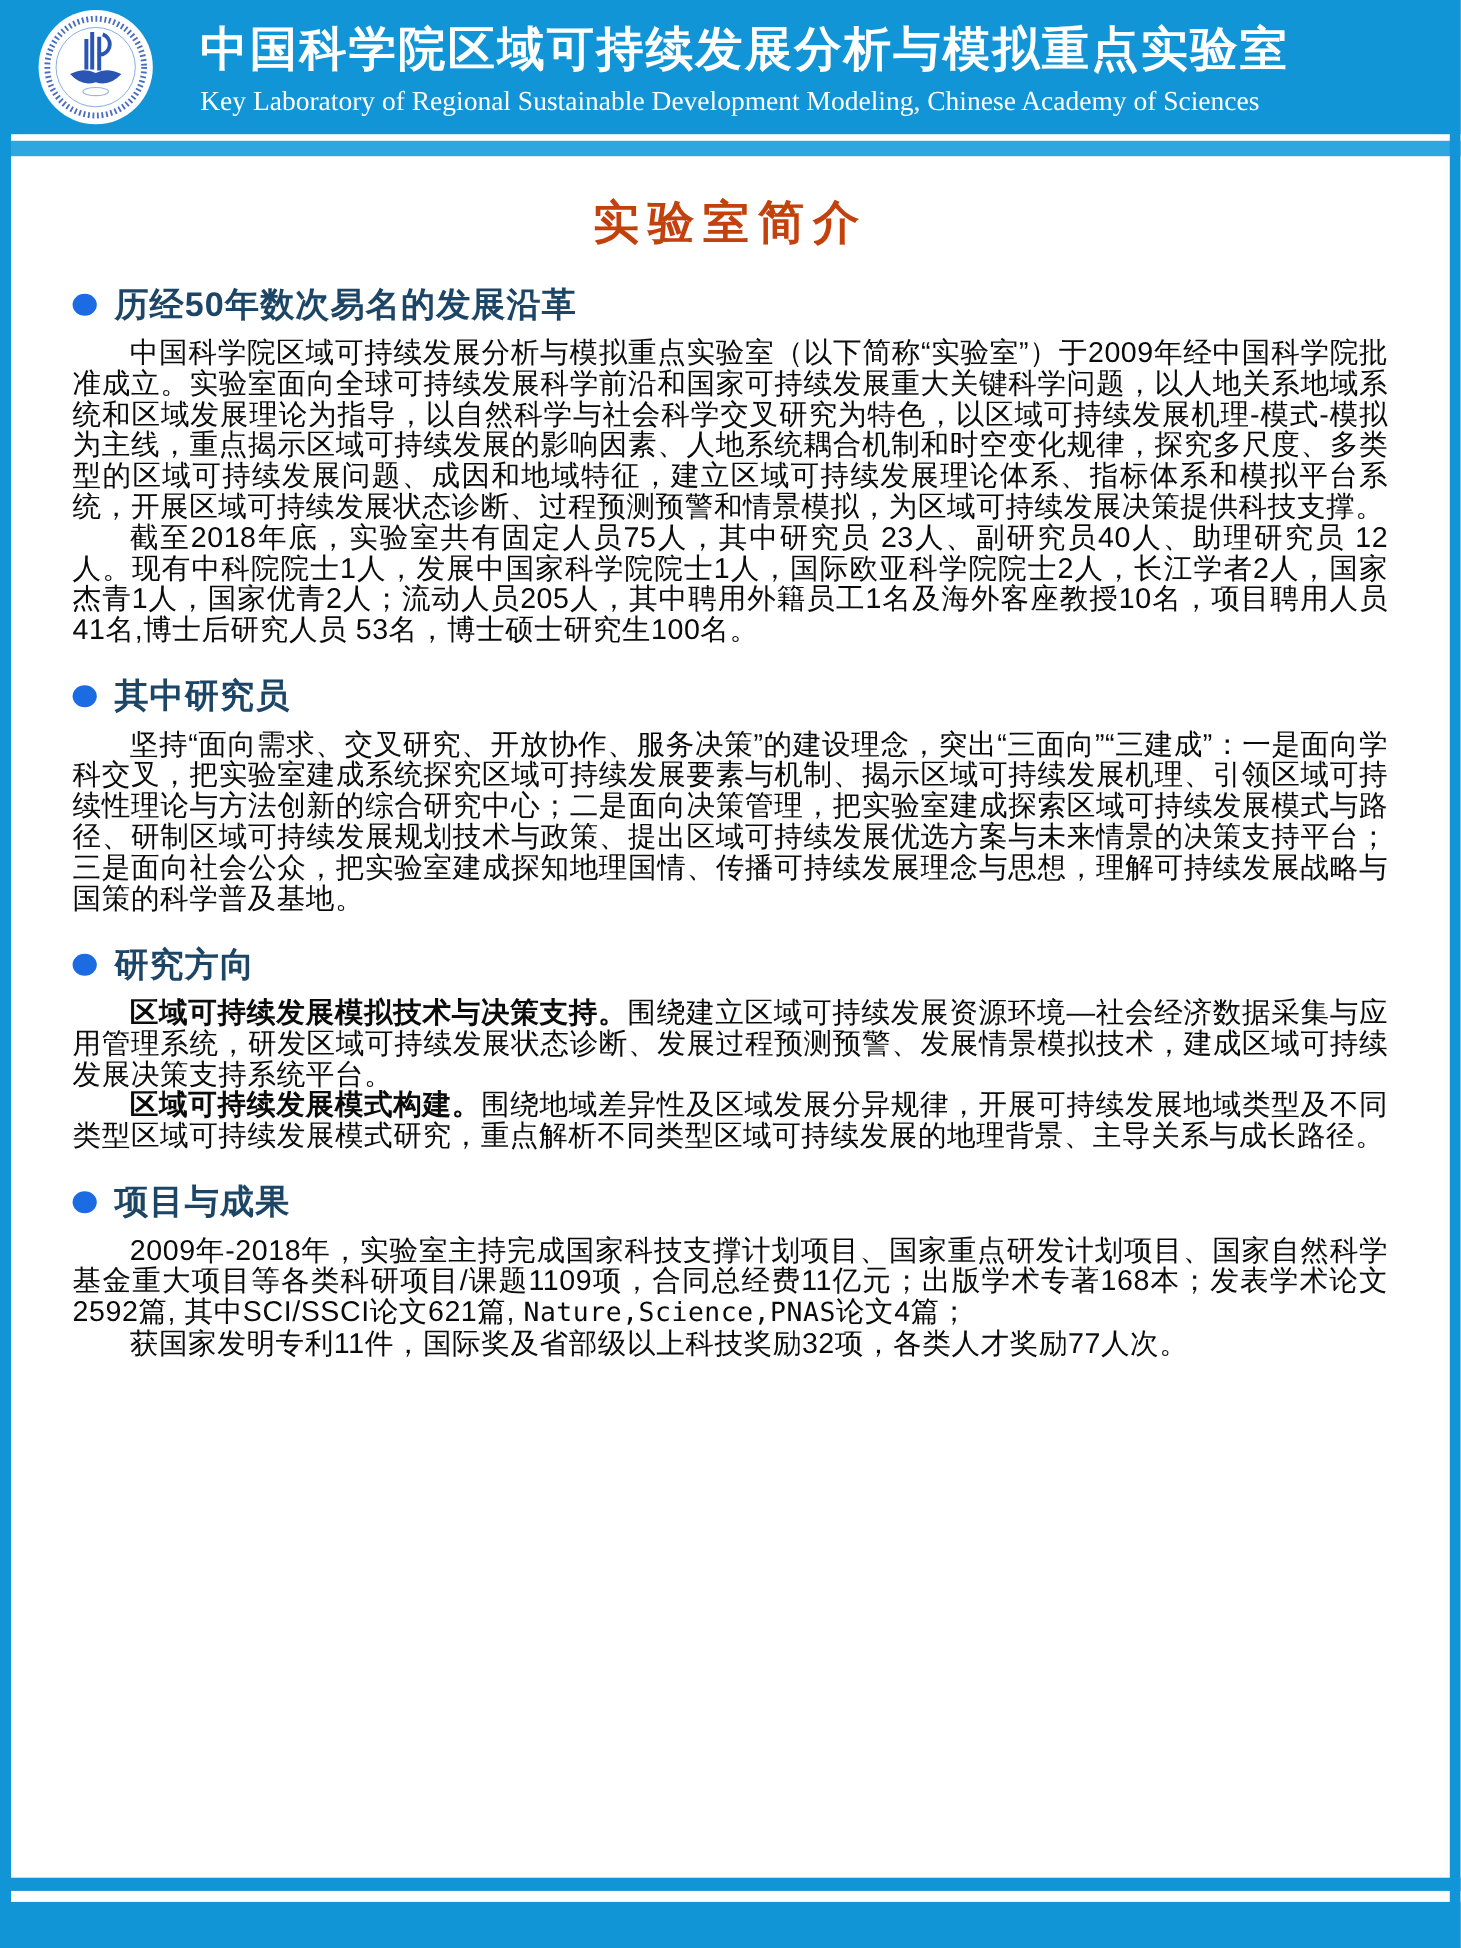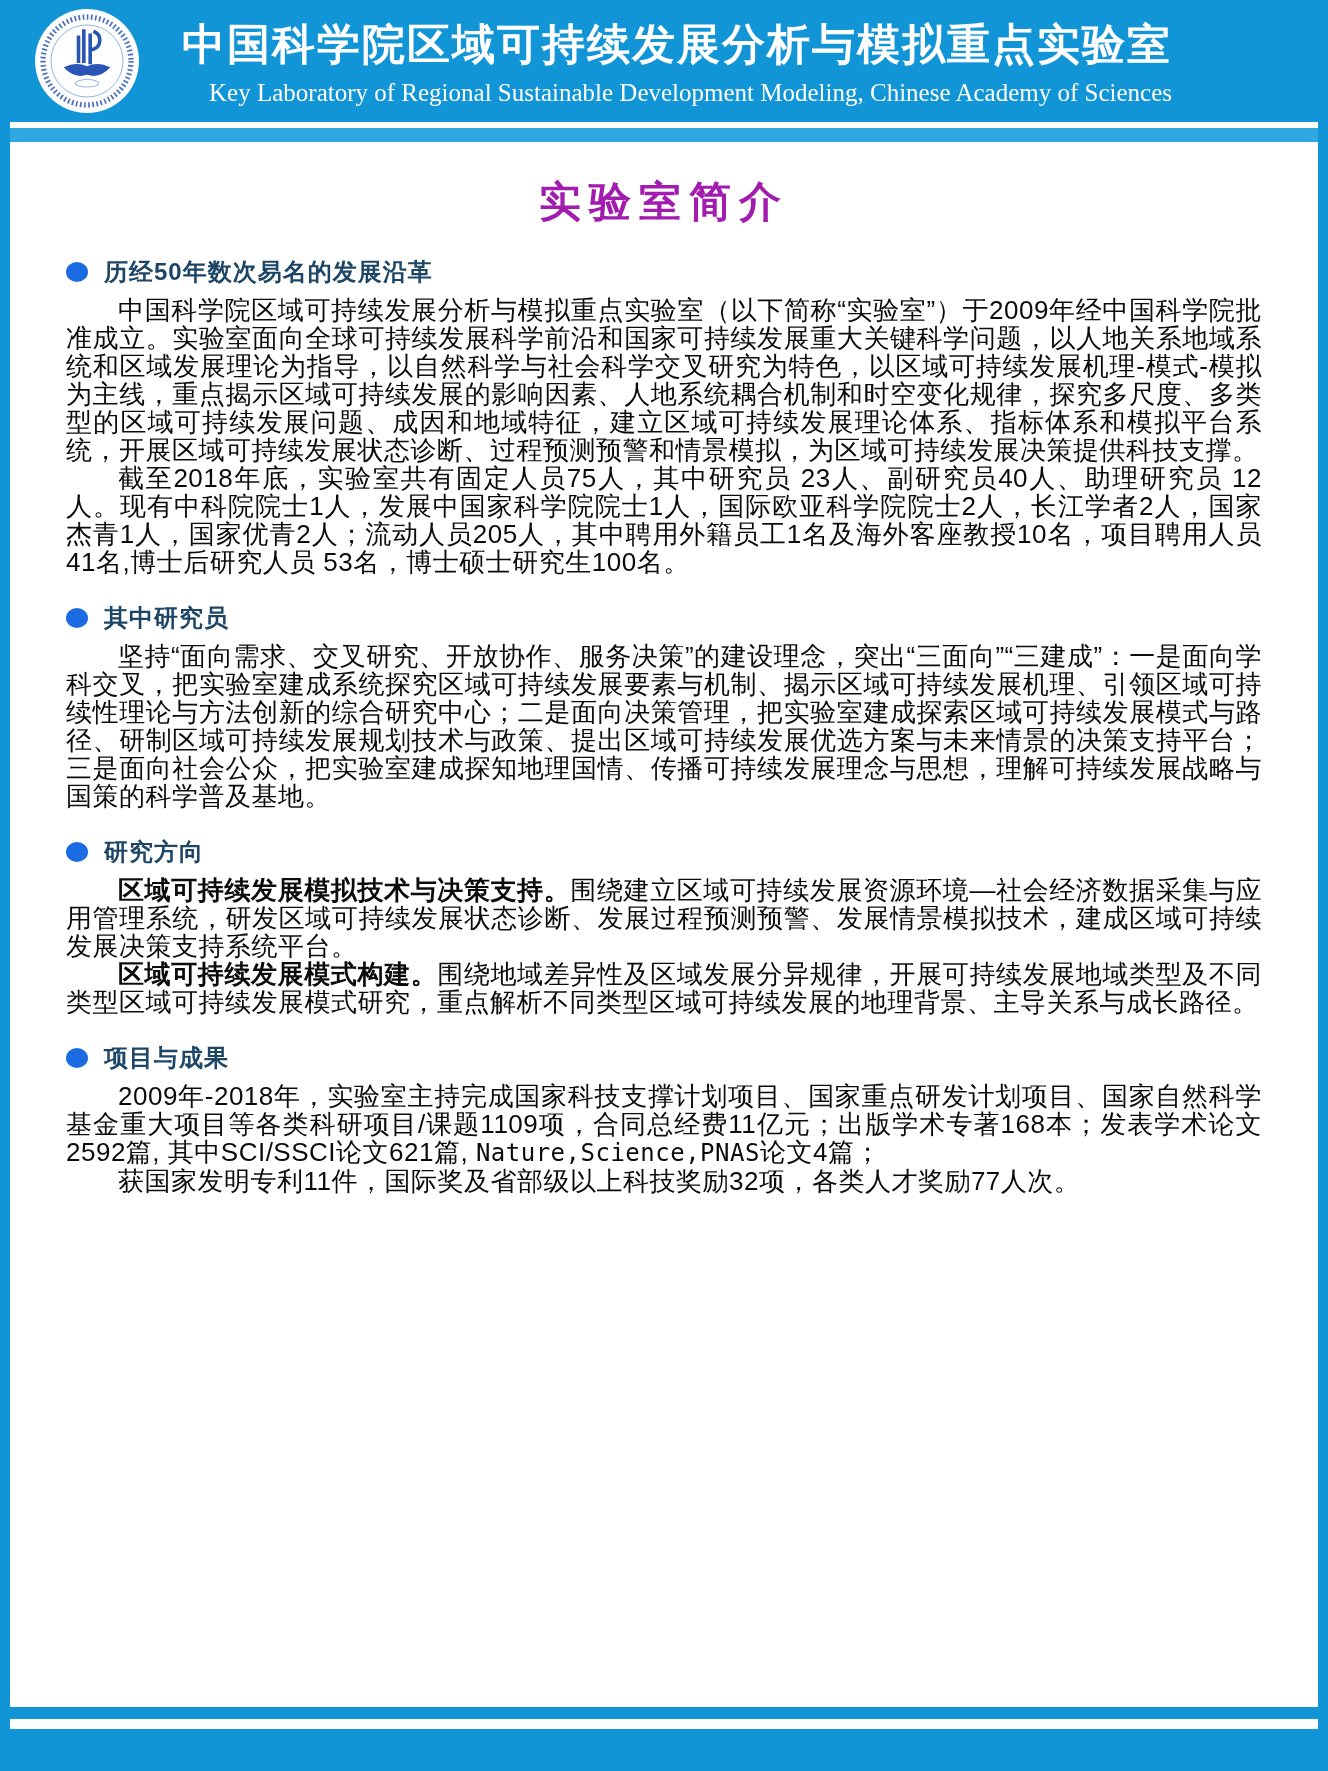--- a/index.html
+++ b/index.html
@@ -12,33 +12,33 @@
 
   .banner {
     height:122px; background:#1295d6; display:flex; align-items:center;
     padding:0 20px 0 34px; box-sizing:border-box;
   }
   .logo { width:106px; height:106px; flex:0 0 auto; }
   .banner-text { margin-left:42px; color:#ffffff; min-width:0; }
   .banner-zh { font-size:43px; font-weight:bold; letter-spacing:2px; white-space:nowrap; }
   .banner-en {
     font-family:"Liberation Serif","DejaVu Serif",serif;
-    font-size:25px; margin-top:5px; white-space:nowrap;text-align:right;
+    font-size:25px; margin-top:5px; white-space:nowrap;
   }
   .accent-bar { height:14px; background:#2ea6e0; margin-top:6px; }
 
   .content { padding:24px 66px 0 66px; }
   .page-title-block { text-align:center; margin-top:8px; }
-  .page-title { margin:0; font-size:42px; color:#a21caf; letter-spacing:8px; font-weight:700; }
+  .page-title { margin:0; font-size:42px; color:#c2410c; letter-spacing:8px; font-weight:700; }
   .page-subtitle { font-size:18px; color:#2f80d8; margin-top:0px; font-weight:600; letter-spacing:0.5px; }
 
   section { margin-top:26px; }
   .sec-heading {
     display:flex; align-items:center; gap:16px; margin:0 0 8px 0;
-    font-size:24px; color:#1d4566; font-weight:600; letter-spacing:1px;
+    font-size:31px; color:#1d4566; font-weight:600; letter-spacing:1px;
   }
   .bullet { width:22px; height:20px; border-radius:50%; background:#1b6ce2; flex:0 0 auto; }
   p.body {
     margin:0; font-size:26px; line-height:28px; color:#0b0b0b;
     text-indent:2em; text-align:justify; letter-spacing:0.5px;
   }
   .lead { font-weight:bold; }
   .mono { font-family:"DejaVu Sans Mono","Liberation Mono",monospace; font-size:24px; }
 
   .footer-thin { position:absolute; left:0; right:0; bottom:52px; height:12px; background:#1295d6; z-index:5; }

